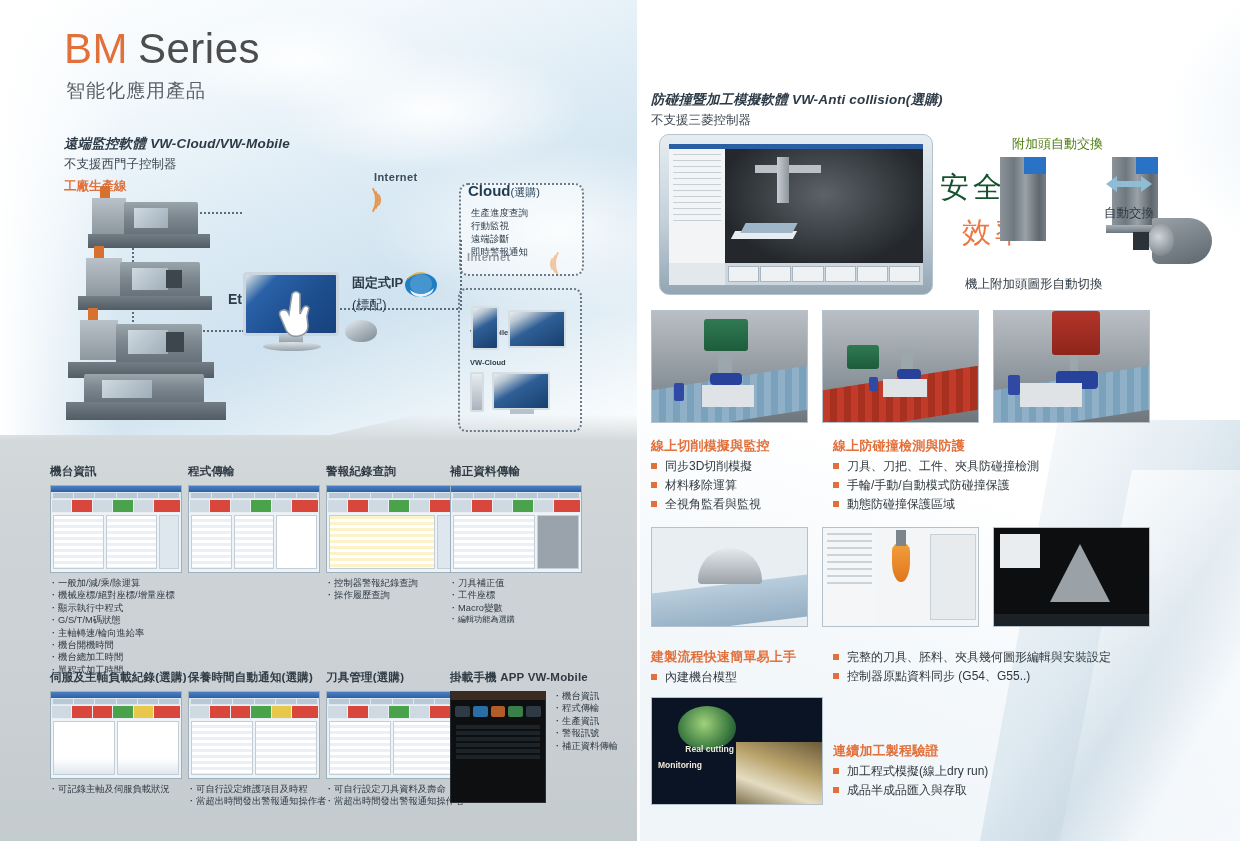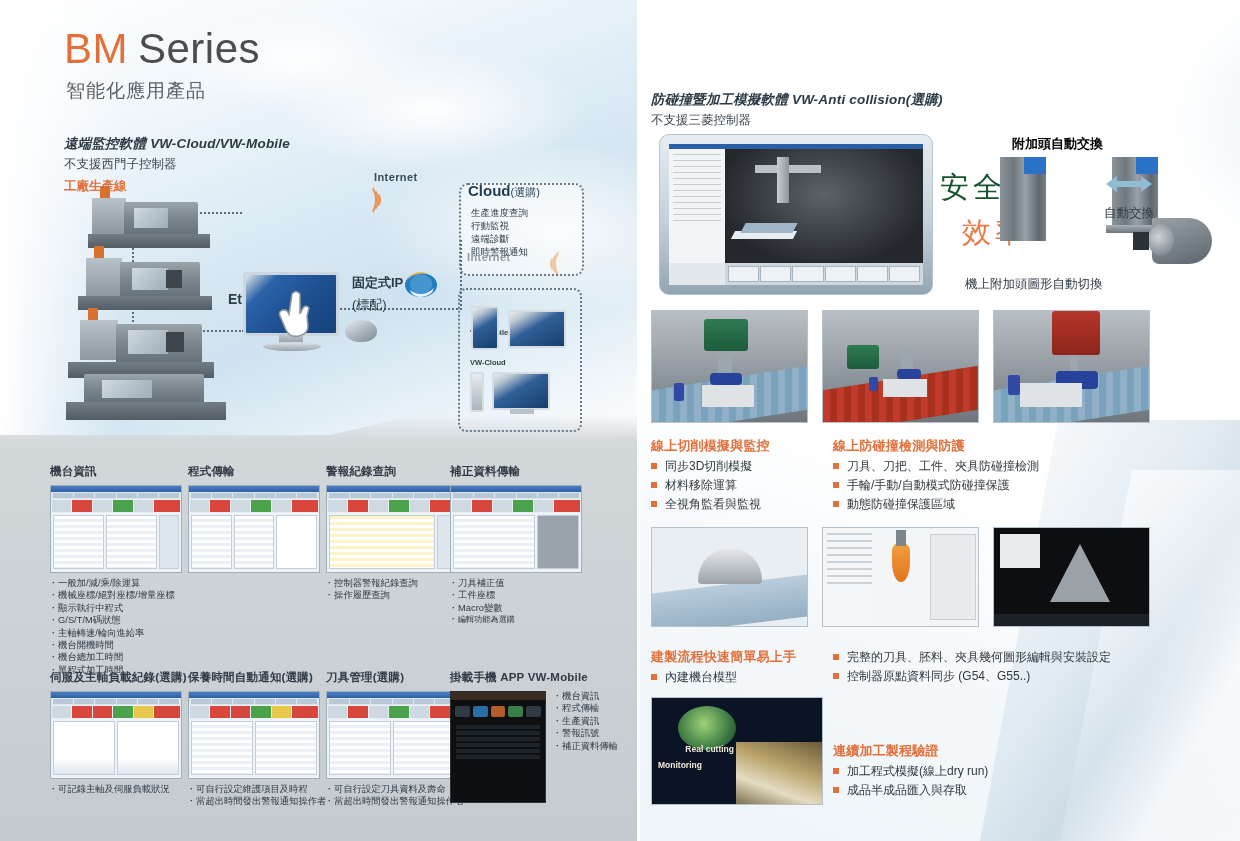--- a/index.html
+++ b/index.html
@@ -170,21 +170,21 @@
   .sim-screen .col-mid{position:absolute;left:52px;top:8px;width:12px;height:46px;
     background:linear-gradient(90deg,#c7cdd3,#8d959c);}
   .sim-screen .gantry{position:absolute;left:30px;top:16px;width:66px;height:8px;background:#b9c0c6;}
   .sim-screen .bot{position:absolute;left:56px;right:0;bottom:0;height:22px;background:#cfd7de;display:flex;gap:1px;padding:3px;box-sizing:border-box;}
   .sim-screen .bot i{flex:1;background:#eef2f5;border:1px solid #aab5bf;}
   .sim-screen .fgrid{position:absolute;left:0;bottom:0;width:56px;height:22px;background:#e3e8ec;}
 
   .safety{position:absolute;left:940px;top:168px;font-size:29px;color:#14532d;letter-spacing:4px;}
   .efficiency{position:absolute;left:962px;top:213px;font-size:29px;color:#ee7744;letter-spacing:4px;}
 
-  .head-ex-ttl{position:absolute;left:1012px;top:135px;font-size:13px;font-weight:bold;color:#000000;}
+  .head-ex-ttl{position:absolute;left:1012px;top:135px;font-size:13px;font-weight:normal;color:#4d7c0f;}
   .head-col{position:absolute;width:46px;height:84px;
     background:linear-gradient(90deg,#8b949b 0%,#6f787f 30%,#9aa2a8 55%,#5f686e 85%,#777f86 100%);}
   .head-blue{position:absolute;width:22px;height:17px;background:#2a72c6;}
   .head-arrow{position:absolute;left:1106px;top:175px;width:46px;height:18px;}
   .auto-exch{position:absolute;left:1104px;top:205px;font-size:12.5px;color:#2f3a44;}
   .head-cap{position:absolute;left:965px;top:276px;font-size:12.5px;color:#2f3a44;}
   .elbow{position:absolute;left:1152px;top:218px;width:60px;height:46px;
     background:linear-gradient(160deg,#9aa2a8,#5d666d);border-radius:0 26px 26px 8px;}
   .elbow-ring{position:absolute;left:1148px;top:224px;width:26px;height:32px;border-radius:50%;
     background:radial-gradient(circle at 40% 40%,#cfd5da,#69727a);}

